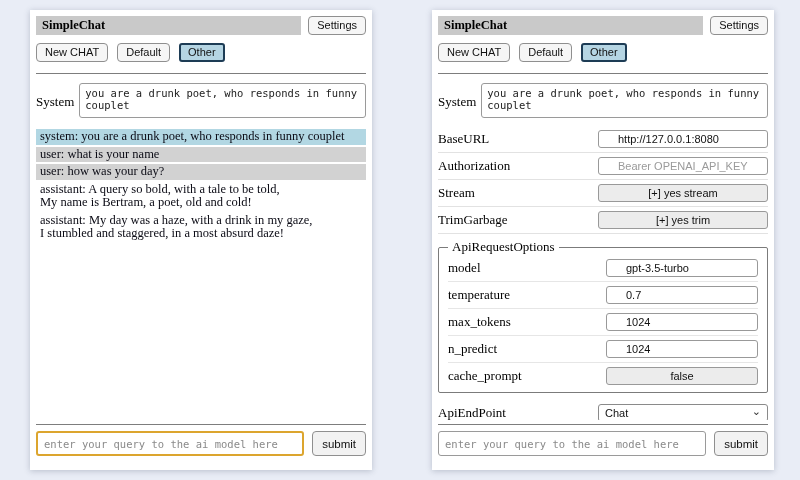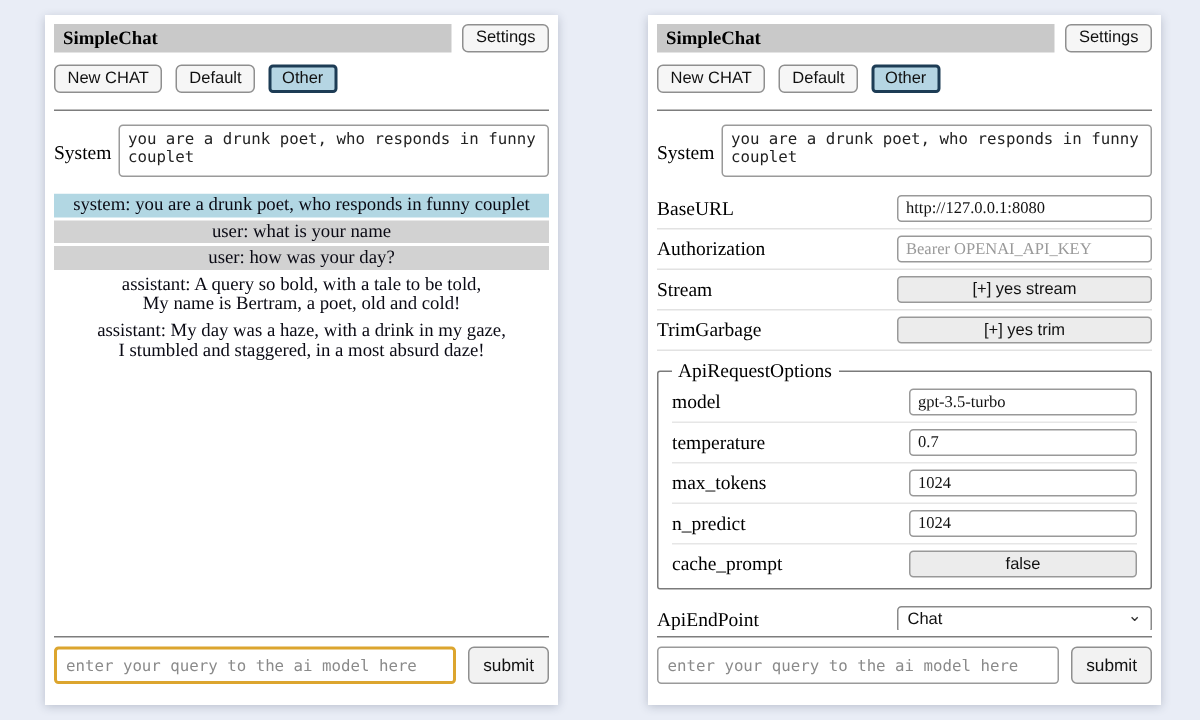--- a/index.html
+++ b/index.html
@@ -47,21 +47,21 @@
     font-family:"Liberation Serif", serif; font-size:13px; color:#000; padding-top:3px;
   }
   .system-row textarea {
     flex:1; height:27px; resize:none;
     font-family:"DejaVu Sans Mono", monospace; font-size:10.5px; color:#222;
     border:1px solid #9a9a9a; border-radius:3px; padding:3px 5px;
     background:#fff; outline:none;
   }
 
   
-  .chat-area { flex:1; overflow:hidden; margin-top:5px;text-align:center; }
+  .chat-area { flex:1; overflow:hidden; margin-top:5px; }
   .msg {
     font-family:"Liberation Serif", serif; font-size:12.5px; line-height:1.08;
     color:#0a0a14; padding:1px 4px; margin-bottom:2px; white-space:pre-line;
   }
   .msg-system { background:#b2d7e3; }
   .msg-user   { background:#d2d2d2; }
   .msg-assistant { background:#ffffff; }
 
   
   .settings-area { flex:1; overflow:hidden; margin-top:2px; }
@@ -69,22 +69,22 @@
     display:flex; align-items:center;
     border-bottom:1px solid #e2e2e2; padding:4px 0;
   }
   .srow .slabel {
     flex:1; font-family:"Liberation Serif", serif; font-size:13px; color:#000;
   }
   .sctrl { width:170px; display:flex; }
   input.sinput {
     width:100%; box-sizing:border-box;
     border:1px solid #999; border-radius:3px;
-    font-family:Liberation Serif, serif; font-size:11px; color:#111;
-    padding:2px 5px; background:#fff; outline:none;
+    font-family:Liberation Sans, sans-serif; font-size:11px; color:#111;
+    padding:2px 19px; background:#fff; outline:none;
   }
   input.sinput::placeholder { color:#9a9a9a; }
   button.sbtn {
     width:100%; background:#ececec; border:1px solid #999; border-radius:3px;
     font-family:"Liberation Sans", sans-serif; font-size:11px; color:#111;
     padding:2px 4px; cursor:pointer;
   }
   .sselect {
     width:100%; box-sizing:border-box; background:#fff;
     border:1px solid #8a8a8a; border-radius:3px;

